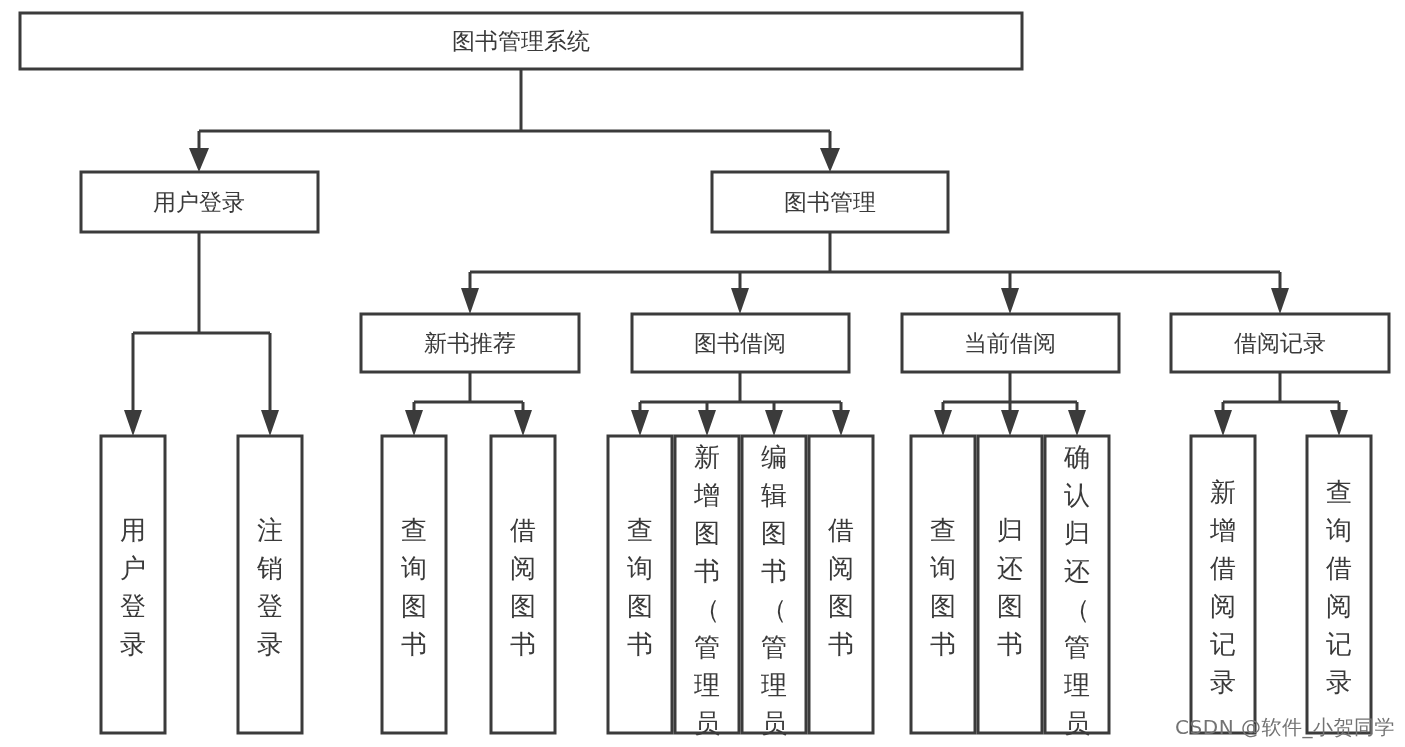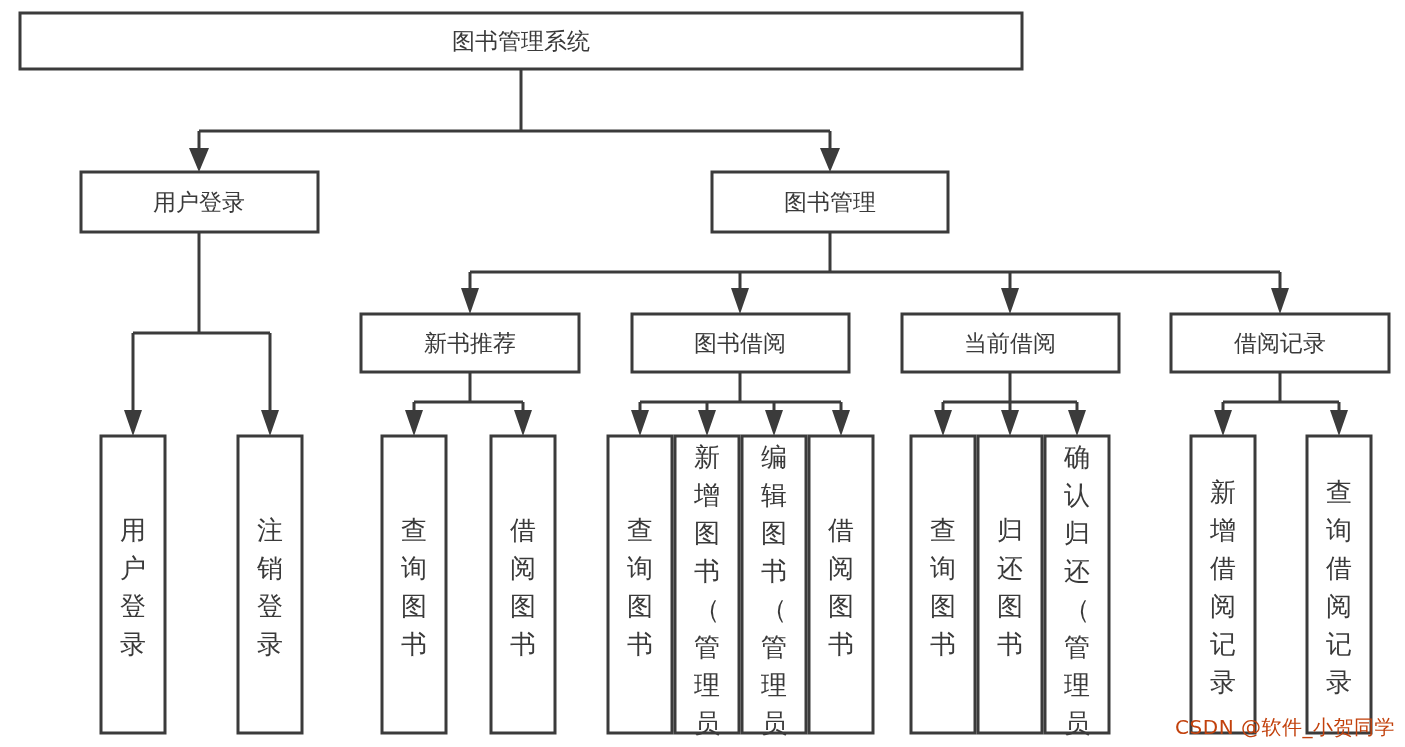--- a/index.html
+++ b/index.html
@@ -23,21 +23,21 @@
   }
   .leaf-label{
     fill:#3a3a3a;
     font-family:"DejaVu Sans","Liberation Sans",sans-serif;
     font-size:26px;
     text-anchor:middle;
   }
   .watermark{
     position:absolute;
     right:10px;bottom:6px;
-    color:#c2410c;
+    color:#737373;
     font-size:20px;
     font-family:"DejaVu Sans","Liberation Sans",sans-serif;
     letter-spacing:.5px;
     white-space:nowrap;
     pointer-events:none;
   }
 </style>
 </head>
 <body>
 

